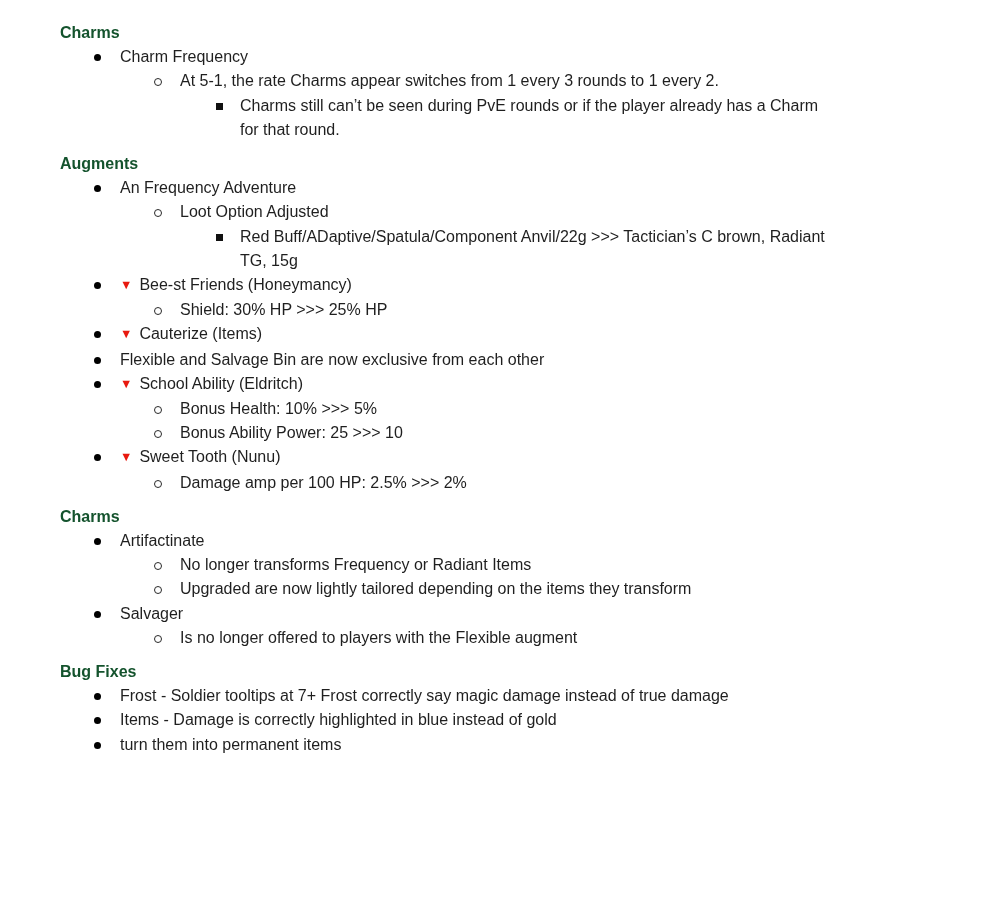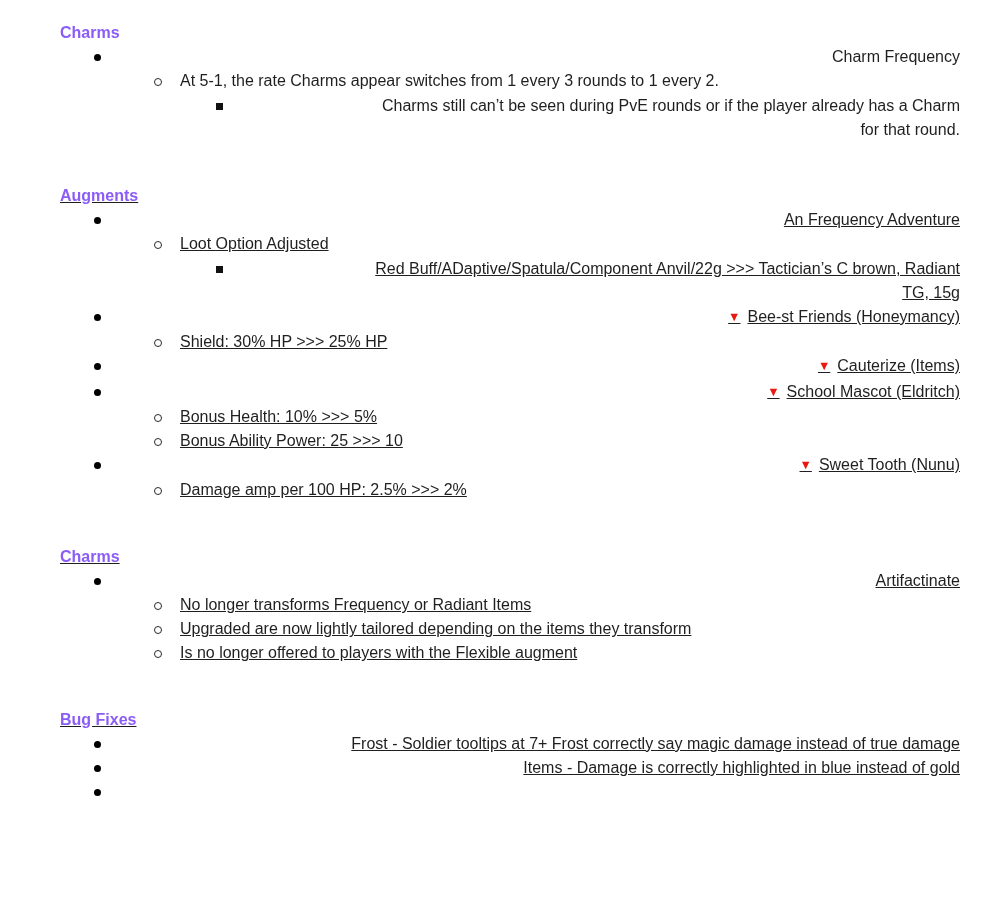--- a/index.html
+++ b/index.html
@@ -14,31 +14,31 @@
     font-family: "Liberation Sans", sans-serif;
     font-size: 16px;
     line-height: 24.2px;
     color: #1f1f1f;
   }
   .doc {
     padding: 21px 0 0 60px;
     width: 900px;
   }
   .section { margin: 0; }
-  .section + .section { margin-top: 42px; text-decoration: underline; }
+  .section + .section { margin-top: 10px; }
   .sec-title {
     font-weight: bold;
-    color: #8b5cf6;
+    color: #14532d;
     white-space: pre;
   }
   .li { position: relative; }
   .line { white-space: pre; }
-  .lvl1 .line { padding-left: 60px; text-align: right; }
+  .lvl1 .line { padding-left: 60px; }
   .lvl2 .line { padding-left: 120px; }
-  .lvl3 .line { padding-left: 180px; text-align: right; }
+  .lvl3 .line { padding-left: 180px; }
   .marker {
     position: absolute;
     top: 9px;
     display: block;
   }
   .lvl1 .marker { left: 34px; }
   .lvl2 .marker { left: 94px; }
   .lvl3 .marker { left: 156px; }
   .m-disc {
     width: 7px; height: 7px;
@@ -117,24 +117,28 @@
     <span class="marker m-circle"></span>
   <div class="line">Shield: 30% HP &gt;&gt;&gt; 25% HP</div>
           </div>
 
   <div class="li lvl1">
     <span class="marker m-disc"></span>
   <div class="line"><span class="tri" style="color: rgb(232, 25, 15);">▼</span><span>Cauterize (Items)</span></div>
           </div>
 
 
-
-  <div class="li lvl1">
-    <span class="marker m-disc"></span>
-  <div class="line"><span class="tri" style="color: rgb(232, 25, 15);">▼</span><span>School Mascot (Eldritch)</span></div>
+  <div class="li lvl1">
+    <span class="marker m-disc"></span>
+  <div class="line">Flexible and Salvage Bin are now exclusive from each other</div>
+          </div>
+
+  <div class="li lvl1">
+    <span class="marker m-disc"></span>
+  <div class="line"><span class="tri" style="color: rgb(232, 25, 15);">▼</span><span>School Ability (Eldritch)</span></div>
           </div>
 
   <div class="li lvl2">
     <span class="marker m-circle"></span>
   <div class="line">Bonus Health: 10% &gt;&gt;&gt; 5%</div>
           </div>
 
   <div class="li lvl2">
     <span class="marker m-circle"></span>
   <div class="line">Bonus Ability Power: 25 &gt;&gt;&gt; 10</div>
@@ -163,20 +167,24 @@
   <div class="li lvl2">
     <span class="marker m-circle"></span>
   <div class="line">No longer transforms Frequency or Radiant Items</div>
           </div>
 
   <div class="li lvl2">
     <span class="marker m-circle"></span>
   <div class="line">Upgraded are now lightly tailored depending on the items they transform</div>
           </div>
 
+  <div class="li lvl1">
+    <span class="marker m-disc"></span>
+  <div class="line">Salvager</div>
+          </div>
 
   <div class="li lvl2">
     <span class="marker m-circle"></span>
   <div class="line">Is no longer offered to players with the Flexible augment</div>
           </div>
 </div>
   </section>
 
   <section class="section">
     <div class="sec-title">Bug Fixes</div>
@@ -186,18 +194,19 @@
   <div class="line">Frost - Soldier tooltips at 7+ Frost correctly say magic damage instead of true damage</div>
           </div>
 
   <div class="li lvl1">
     <span class="marker m-disc"></span>
   <div class="line">Items - Damage is correctly highlighted in blue instead of gold</div>
           </div>
 
   <div class="li lvl1">
     <span class="marker m-disc"></span>
+            <div class="line">turn them into permanent items</div>
           </div>
 
 </div>
   </section>
 </div>
 </main>
 
 </body></html>

